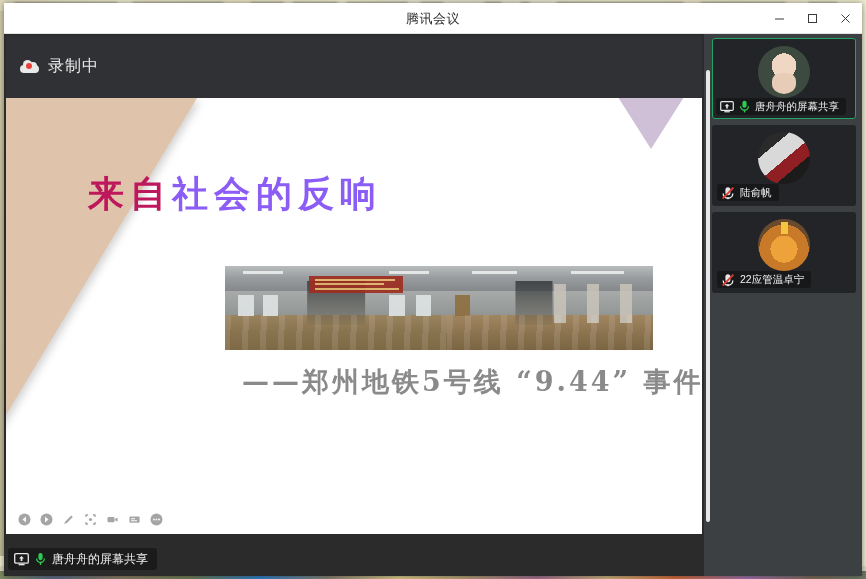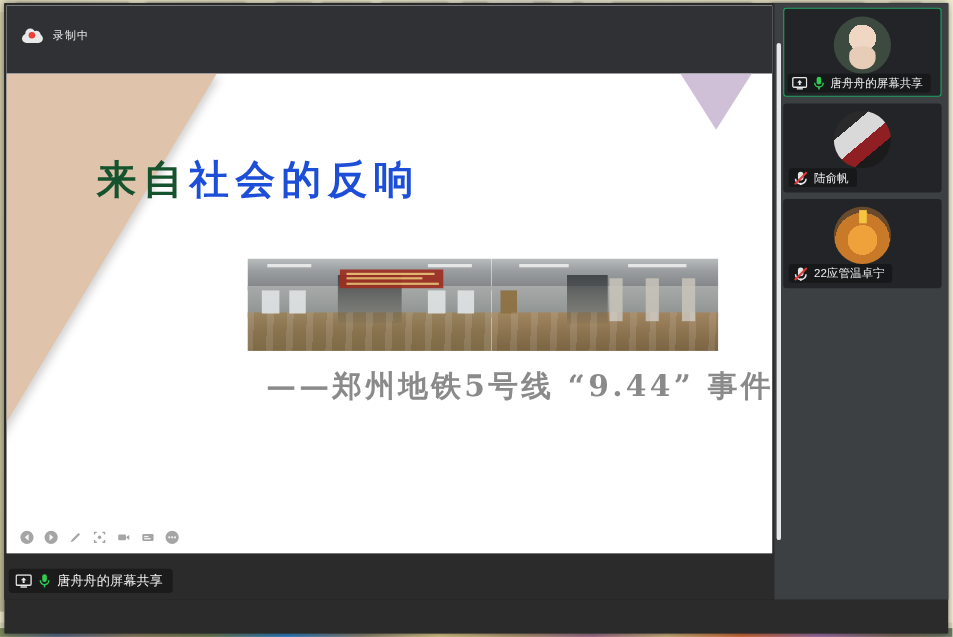--- a/index.html
+++ b/index.html
@@ -55,39 +55,39 @@
     align-items:center; gap:9px; }
   .rec-cloud { position:relative; width:19px; height:13px; }
   .rec-cloud .c1 { position:absolute; left:0; bottom:0; width:19px; height:8px;
     background:#e9e9e9; border-radius:5px; }
   .rec-cloud .c2 { position:absolute; left:3px; top:0; width:9px; height:9px;
     background:#e9e9e9; border-radius:50%; }
   .rec-cloud .c3 { position:absolute; left:9px; top:2px; width:8px; height:8px;
     background:#e9e9e9; border-radius:50%; }
   .rec-cloud .dot { position:absolute; left:6px; top:3px; width:6px; height:6px;
     background:#e8413c; border-radius:50%; }
-  .rec-label { color:#e9e9e9; font-size:10px; letter-spacing:1px; }
+  .rec-label { color:#e9e9e9; font-size:16px; letter-spacing:1px; }
 
   
   .slide { position:absolute; left:0; top:62px; width:696px; height:436px;
     background:#ffffff; overflow:hidden; }
   .tri-left { position:absolute; left:-14px; top:0px; width:0; height:0;
     border-left:205px solid #e0c3ab; border-bottom:340px solid transparent;
     filter:drop-shadow(3px 3px 4px rgba(0,0,0,.18)); }
   .tri-purple { position:absolute; right:18px; top:-1px; width:0; height:0;
     border-left:33px solid transparent; border-right:33px solid transparent;
     border-top:52px solid #cfc0d8; }
 
   .ttl { position:absolute; font-family:"DejaVu Serif","Liberation Serif",serif;
     font-weight:700; white-space:nowrap; }
   .ttl1 { left:82px; top:14px; font-size:32px; color:#6d6d6d;
     letter-spacing:7px; }
   .ttl2 { left:82px; top:72px; font-size:36px; letter-spacing:6px; }
-  .ttl2 .plain { color:#14532d;margin-top:37px; }
-  .ttl2 .hl { color:#1d4ed8; }
+  .ttl2 .plain { color:#be185d;margin-top:37px; }
+  .ttl2 .hl { color:#8b5cf6; }
 
   .photos { position:absolute; left:219px; top:168px; width:428px; height:84px; }
   .photo { position:absolute; top:0; height:84px; overflow:hidden; }
   .photo.a { left:0; width:222px; }
   .photo.b { left:222px; width:206px; }
   .ph-ceiling { position:absolute; left:0; top:0; width:100%; height:34%;
     background:linear-gradient(180deg,#b9bcbd 0%,#9a9d9f 40%,#7e8284 100%); }
   .ph-walls { position:absolute; left:0; top:30%; width:100%; height:34%;
     background:linear-gradient(180deg,#a7aaa9 0%,#8d9290 100%); }
   .ph-water { position:absolute; left:0; bottom:0; width:100%; height:42%;
@@ -181,20 +181,41 @@
     <div class="bd-blob" style="left:556px;width:128px;"></div>
     <div class="bd-blob" style="left:700px;width:86px;"></div>
     <div class="bd-blob" style="left:808px;width:30px;"></div>
     <div class="bd-left-edge"></div>
     <div class="bd-bottom"></div>
     <div class="bd-taskbar"></div>
   </div>
 
   <div class="window">
 
+    <div class="titlebar">
+      <div class="title-text">腾讯会议</div>
+      <div class="winbtns">
+        <div class="winbtn">
+          <svg class="ic" width="11" height="11" viewBox="0 0 11 11">
+              <line x1="1" y1="6" x2="10" y2="6" stroke="#3b3b3b" stroke-width="1"></line>
+            </svg>
+        </div>
+        <div class="winbtn">
+          <svg class="ic" width="11" height="11" viewBox="0 0 11 11">
+              <rect x="1.5" y="1.5" width="8" height="8" fill="none" stroke="#3b3b3b" stroke-width="1"></rect>
+            </svg>
+        </div>
+        <div class="winbtn close">
+          <svg class="ic" width="11" height="11" viewBox="0 0 11 11">
+              <line x1="1.5" y1="1.5" x2="9.5" y2="9.5" stroke="currentColor" stroke-width="1"></line>
+              <line x1="9.5" y1="1.5" x2="1.5" y2="9.5" stroke="currentColor" stroke-width="1"></line>
+            </svg>
+        </div>
+      </div>
+    </div>
 
     <div class="wbody">
 
       <div class="stage">
         <div class="screenshare">
 
           <div class="share-topbar">
             <div class="rec">
               <span class="rec-cloud">
                 <span class="c1"></span>

